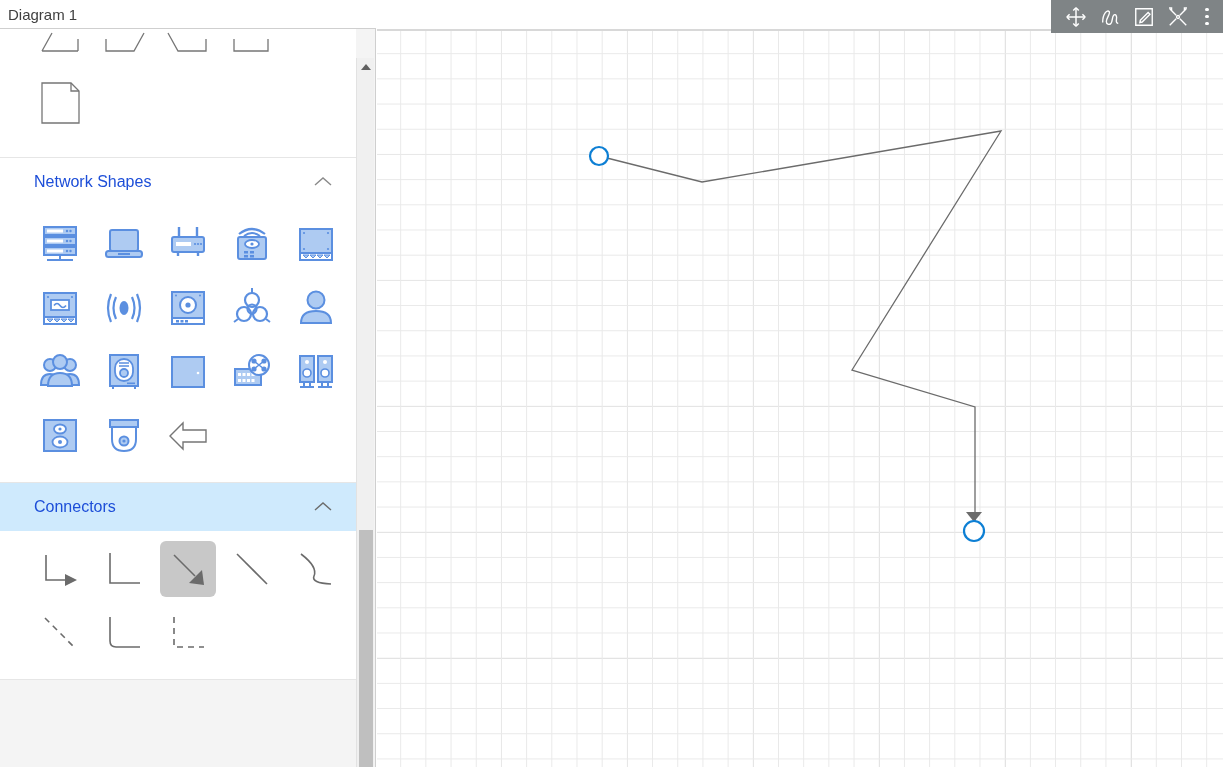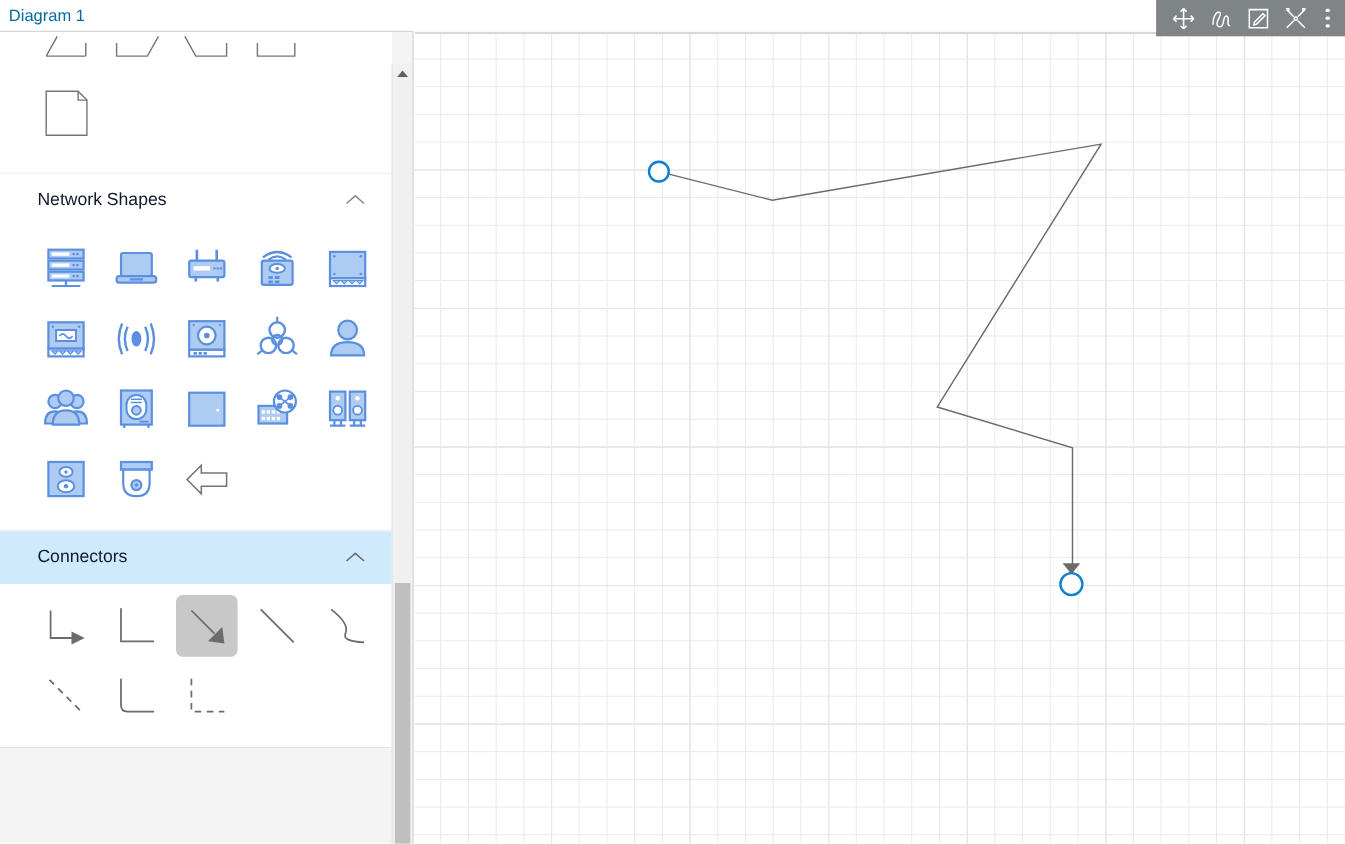--- a/index.html
+++ b/index.html
@@ -22,21 +22,21 @@
     position: absolute;
     left: 0; top: 0;
     width: 376px; height: 29px;
     background: #ffffff;
     border-bottom: 1px solid #cfcfcf;
     display: flex; align-items: center;
   }
   .titlebar-text {
     padding-left: 8px;
     font-size: 15px;
-    color: #0369a1;
+    color: #404040;
     line-height: 1;
   }
 
   
   .palette {
     position: absolute;
     left: 0; top: 29px;
     width: 376px; height: 738px;
     background: #f4f4f4;
     border-right: 1px solid #cfcfcf;
@@ -62,21 +62,21 @@
     align-items: center;
     justify-content: space-between;
     padding: 0 22px 0 34px;
     background: #ffffff;
     cursor: pointer;
     user-select: none;
   }
   .section-header.highlight { background: #cfeafd; text-align: center; }
   .section-title {
     font-size: 16px;
-    color: #0f172a;
+    color: #1d4ed8;
     font-weight: 400;
   }
   .chev { width: 22px; height: 14px; position: relative; }
   .chev svg { display: block; }
 
   
   .grid {
     display: flex;
     flex-wrap: wrap;
     padding: 0 0 0 28px;

